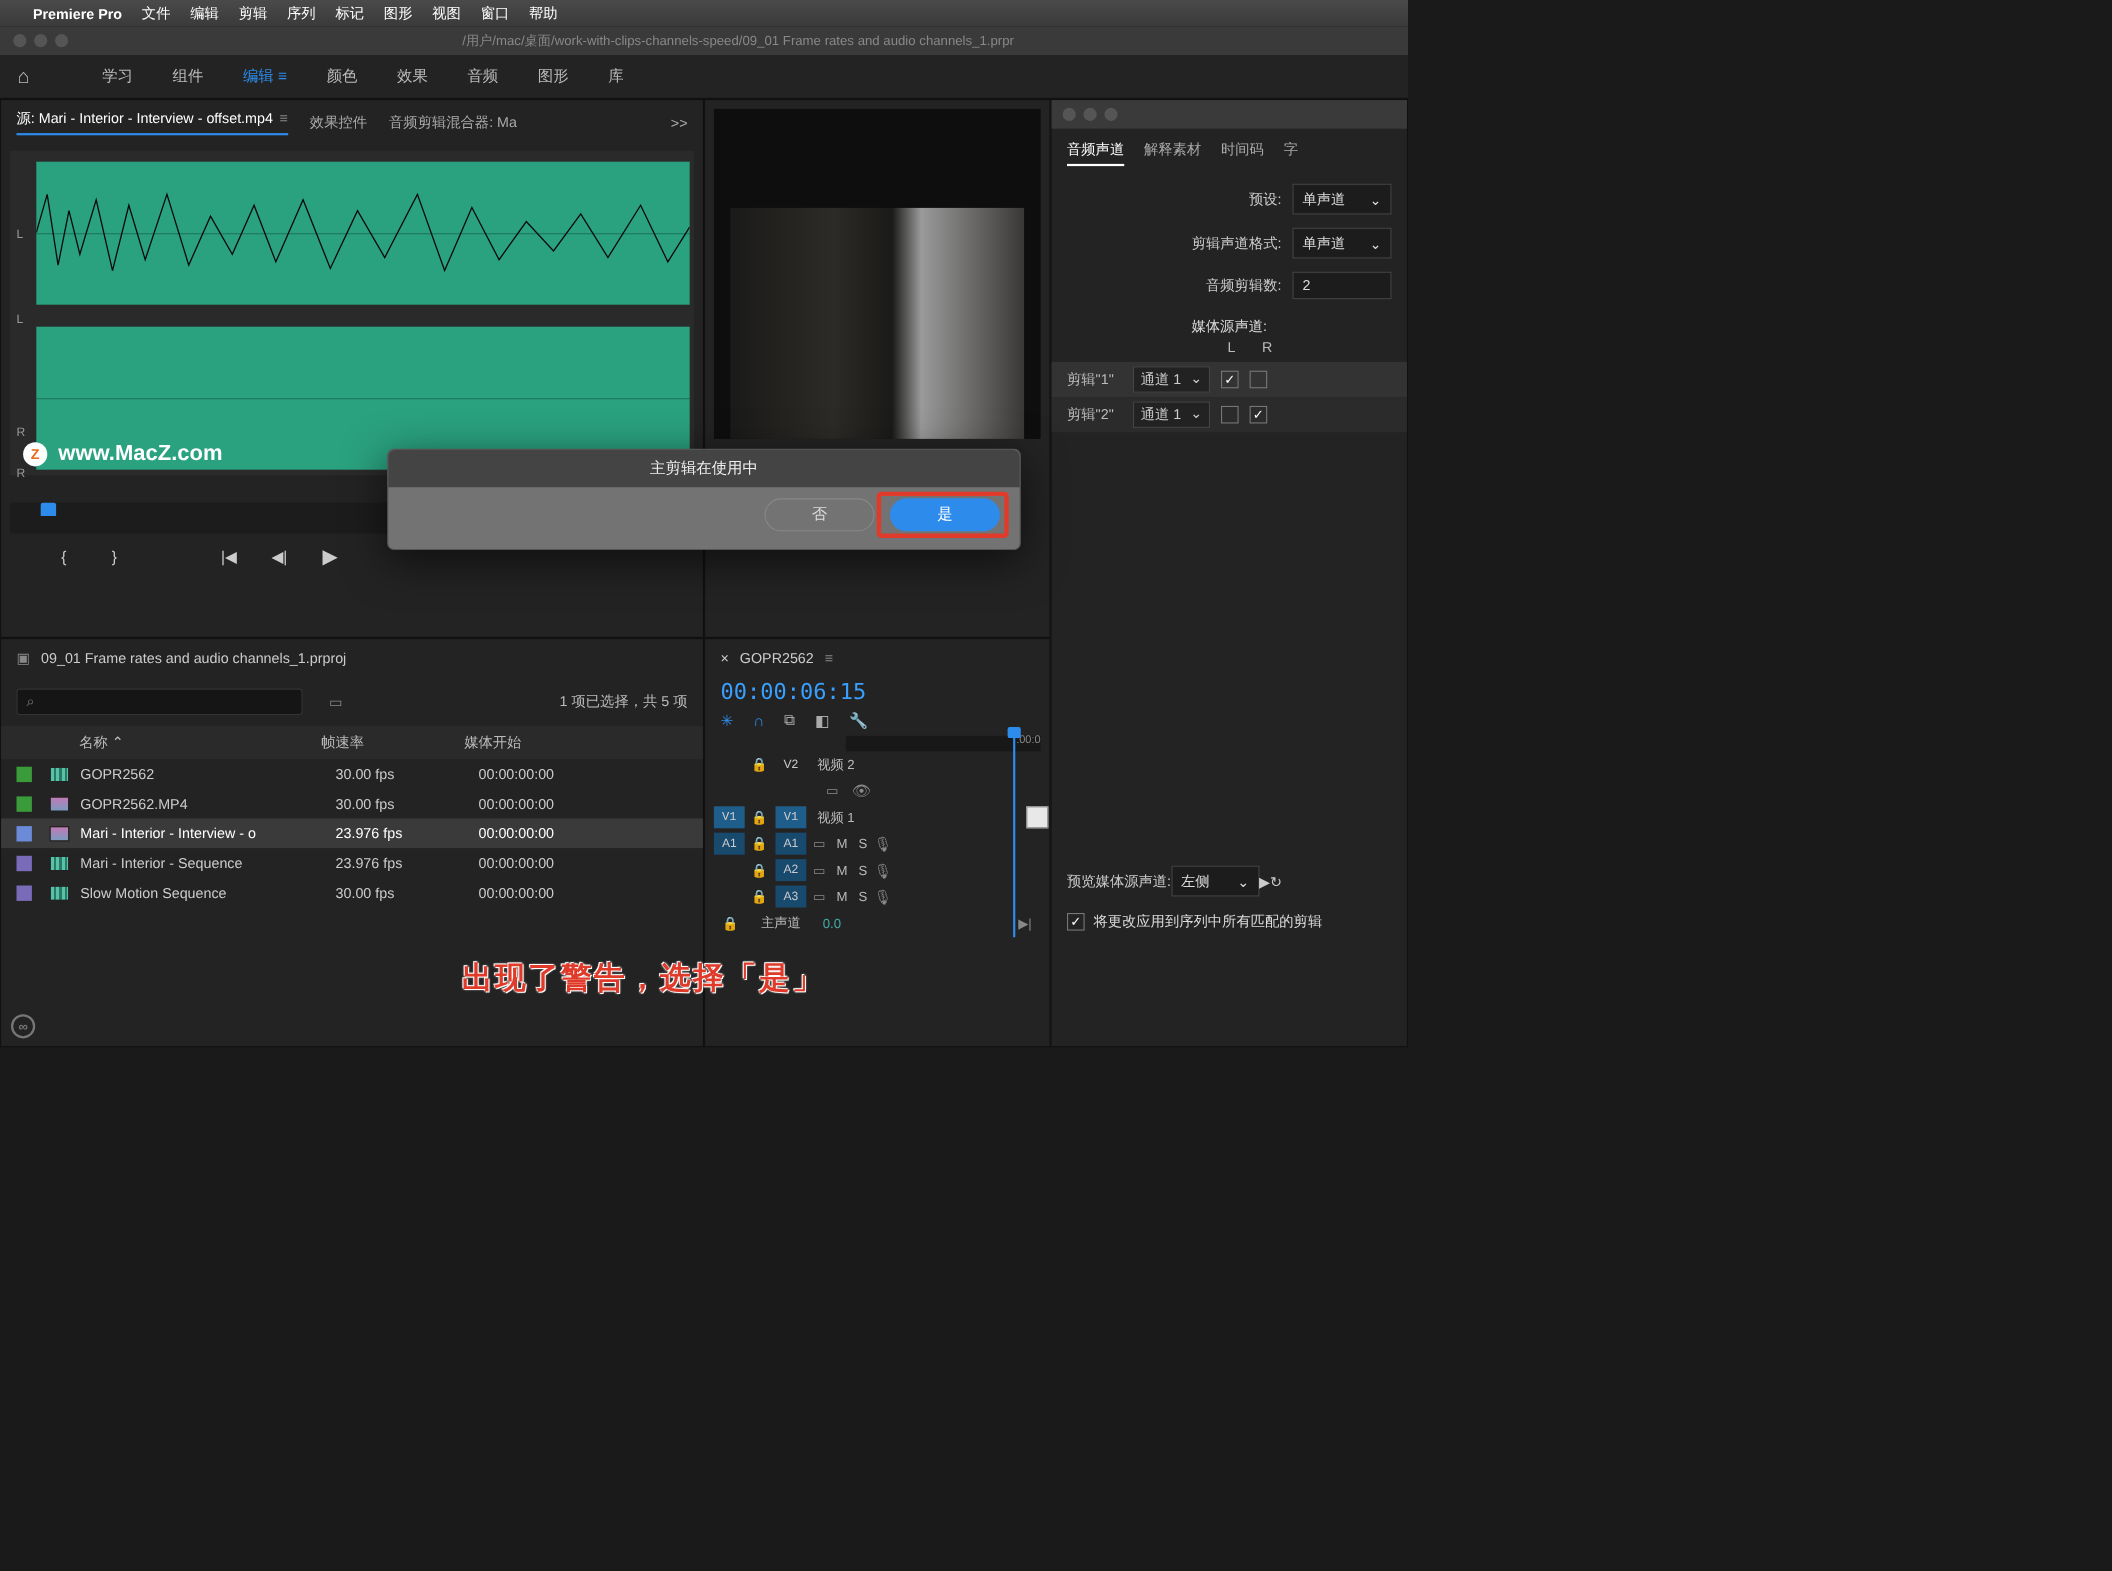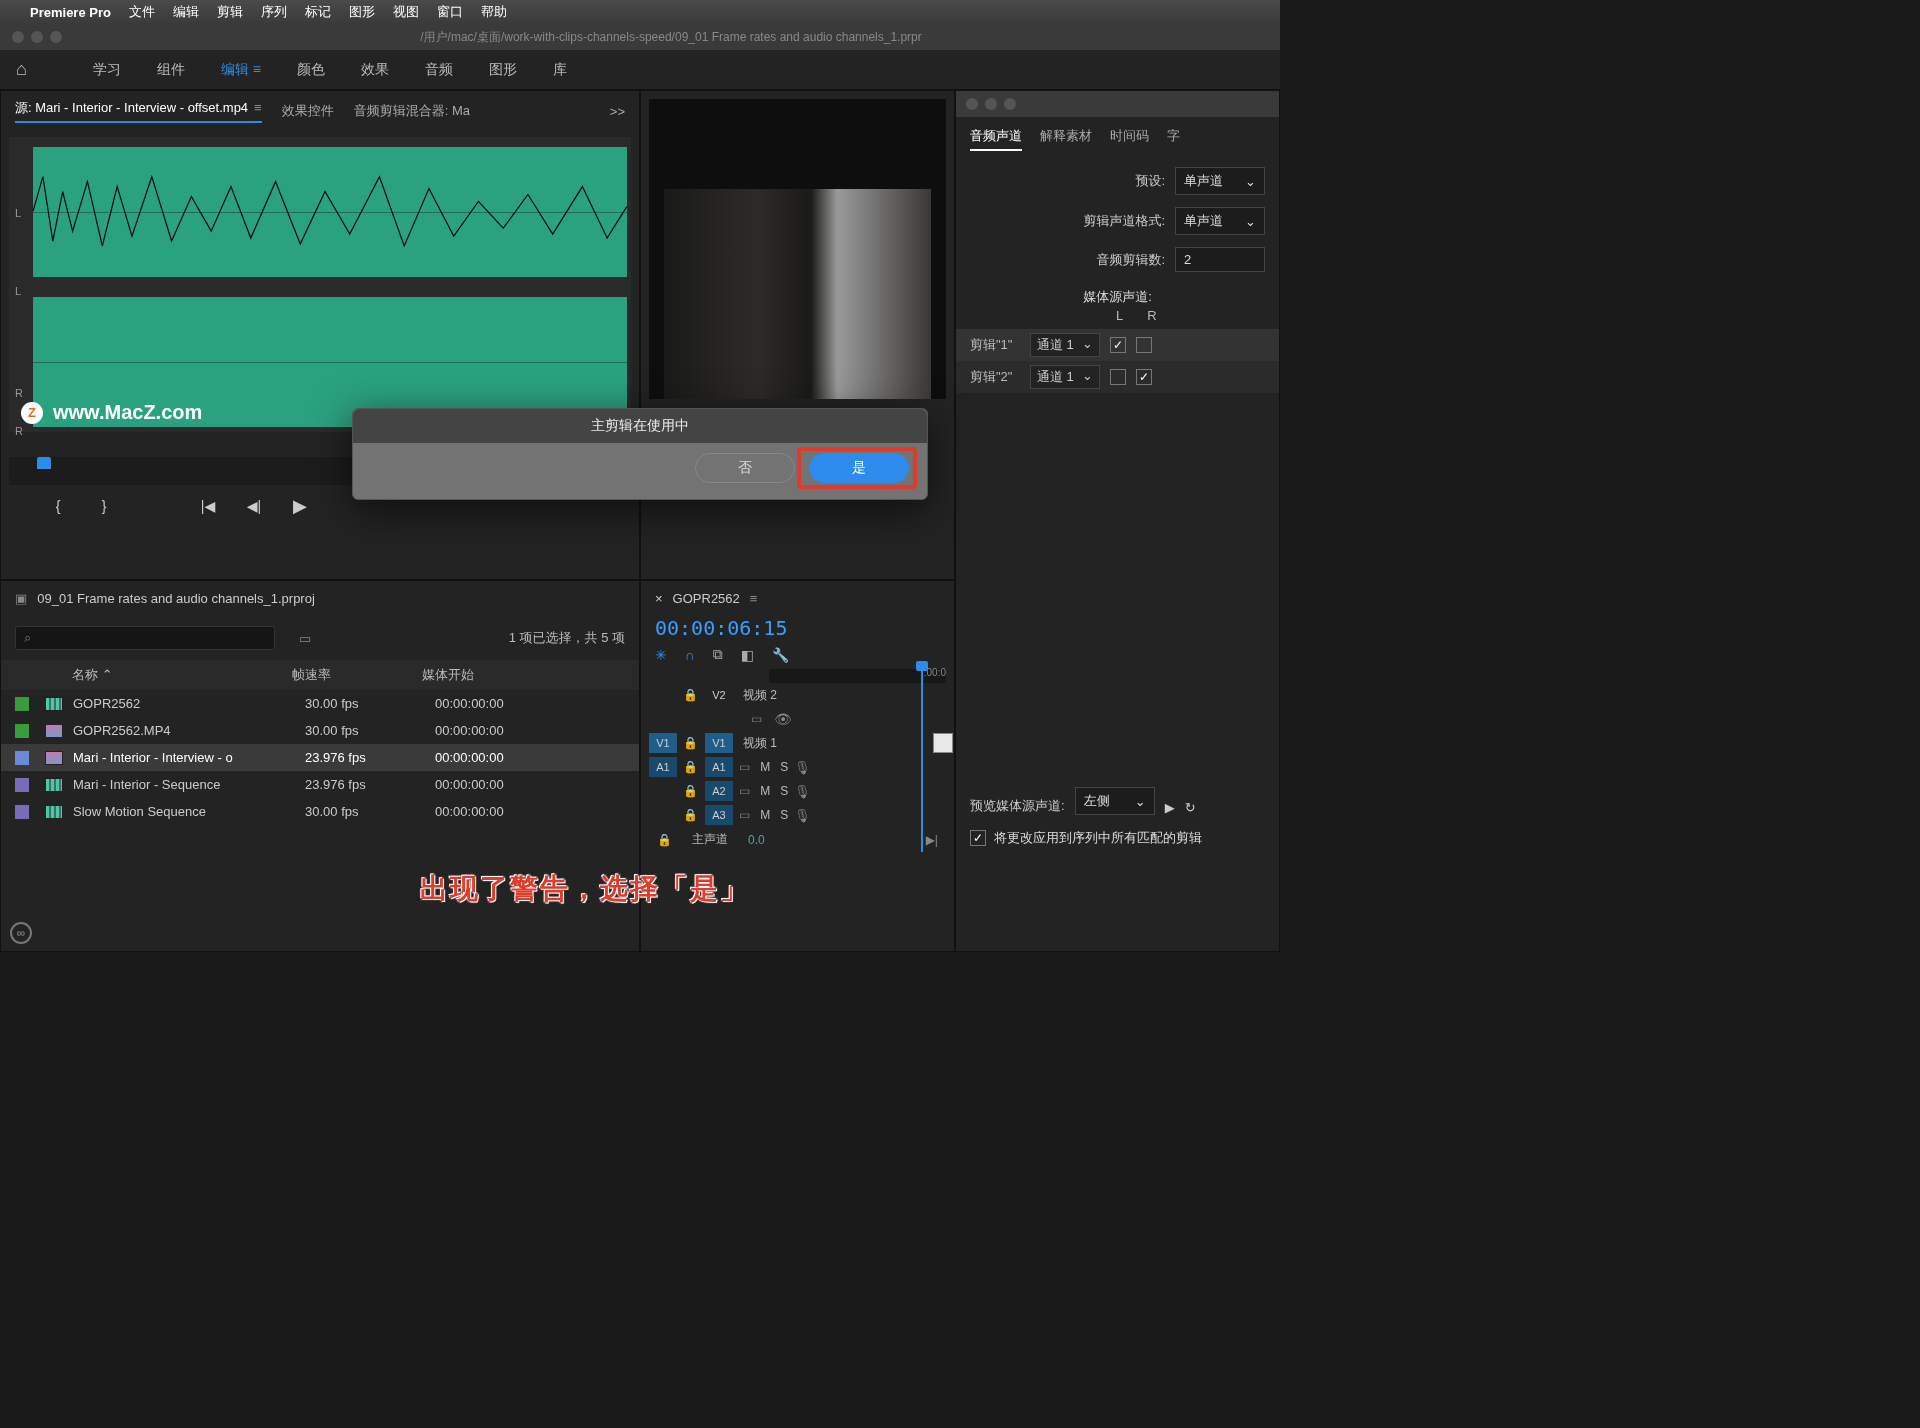--- a/index.html
+++ b/index.html
@@ -81,32 +81,32 @@
 .timeline-panel { grid-column: 2; grid-row: 2; }
 .tl-head { display: flex; align-items: center; gap: 10px; padding: 10px 14px; }
 .tl-time { color: #39a0ff; font-size: 20px; font-family: monospace; padding: 0 14px 6px; }
 .tl-tools { display: flex; gap: 18px; padding: 0 14px 6px; color: #aaa; align-items: center; }
 .tl-tools .tool { font-size: 14px; }
 .tl-body { display: flex; flex-direction: column; padding: 0 8px; position: relative; }
 .tl-ruler { height: 14px; background: #181818; position: relative; margin-left: 120px; }
 .tl-ruler .tlast { position: absolute; right: 0; top: -2px; color: #888; font-size: 10px; }
 .tl-row { display: flex; align-items: center; height: 24px; gap: 6px; }
 .tl-row .slot { width: 28px; height: 20px; display: flex; align-items: center; justify-content: center; font-size: 11px; color: #ccc; }
-.tl-row .slot.blue { background: #1f5e8a; }
+.tl-row .slot.blue { background: #1f5e8a; font-family: Liberation Mono, monospace; }
 .tl-row .slot.dblue { background: #184a6e; }
 .tl-row .lock { width: 16px; color: #888; font-size: 12px; text-align: center; }
 .tl-row .track-area { flex: 1; height: 20px; position: relative; }
 .tl-row .vlabel { color: #bbb; font-size: 12px; margin-left: 4px; }
 .tl-clip { position: absolute; top: 0; bottom: 0; border: 1px solid #888; background: #e8e8e8; }
 .tl-playhead { position: absolute; top: 0; bottom: 0; width: 2px; background: #2d8ceb; left: 280px; }
 .tl-playhead::before { content: ""; position: absolute; top: -8px; left: -5px; width: 12px; height: 10px; background: #2d8ceb; border-radius: 2px; }
 .master-row { display: flex; align-items: center; padding: 4px 8px; color: #bbb; font-size: 12px; gap: 20px; }
 
 .right-lower { grid-column: 3; grid-row: 2; padding: 14px; display: flex; flex-direction: column; justify-content: flex-end; gap: 14px; }
-.prev-row { display: flex; align-items: flex-end; gap: 10px; }
+.prev-row { display: flex; align-items: center; }
 .apply-row { display: flex; align-items: center; gap: 8px; color: #ddd; }
 
 .dialog { position: absolute; left: 352px; top: 408px; width: 576px; background: #737373; border: 1px solid #555; border-radius: 6px; box-shadow: 0 10px 40px rgba(0,0,0,.6); z-index: 50; }
 .dialog-title { text-align: center; padding: 8px; color: #eee; background: #444; border-radius: 6px 6px 0 0; font-size: 14px; }
 .dialog-body { padding: 16px 20px; color: #ddd; line-height: 1.6; font-size: 14px; }
 .dialog-btns { display: flex; justify-content: flex-end; gap: 14px; padding: 10px 18px 16px; }
 .dlg-btn { width: 100px; height: 30px; border-radius: 15px; display: flex; align-items: center; justify-content: center; font-size: 14px; }
 .dlg-btn.no { border: 1px solid #888; color: #ddd; }
 .dlg-btn.yes { background: #2d8ceb; color: #fff; }
 .red-box { position: absolute; right: 10px; bottom: 10px; width: 120px; height: 42px; border: 4px solid #e03a2a; border-radius: 4px; pointer-events: none; }

